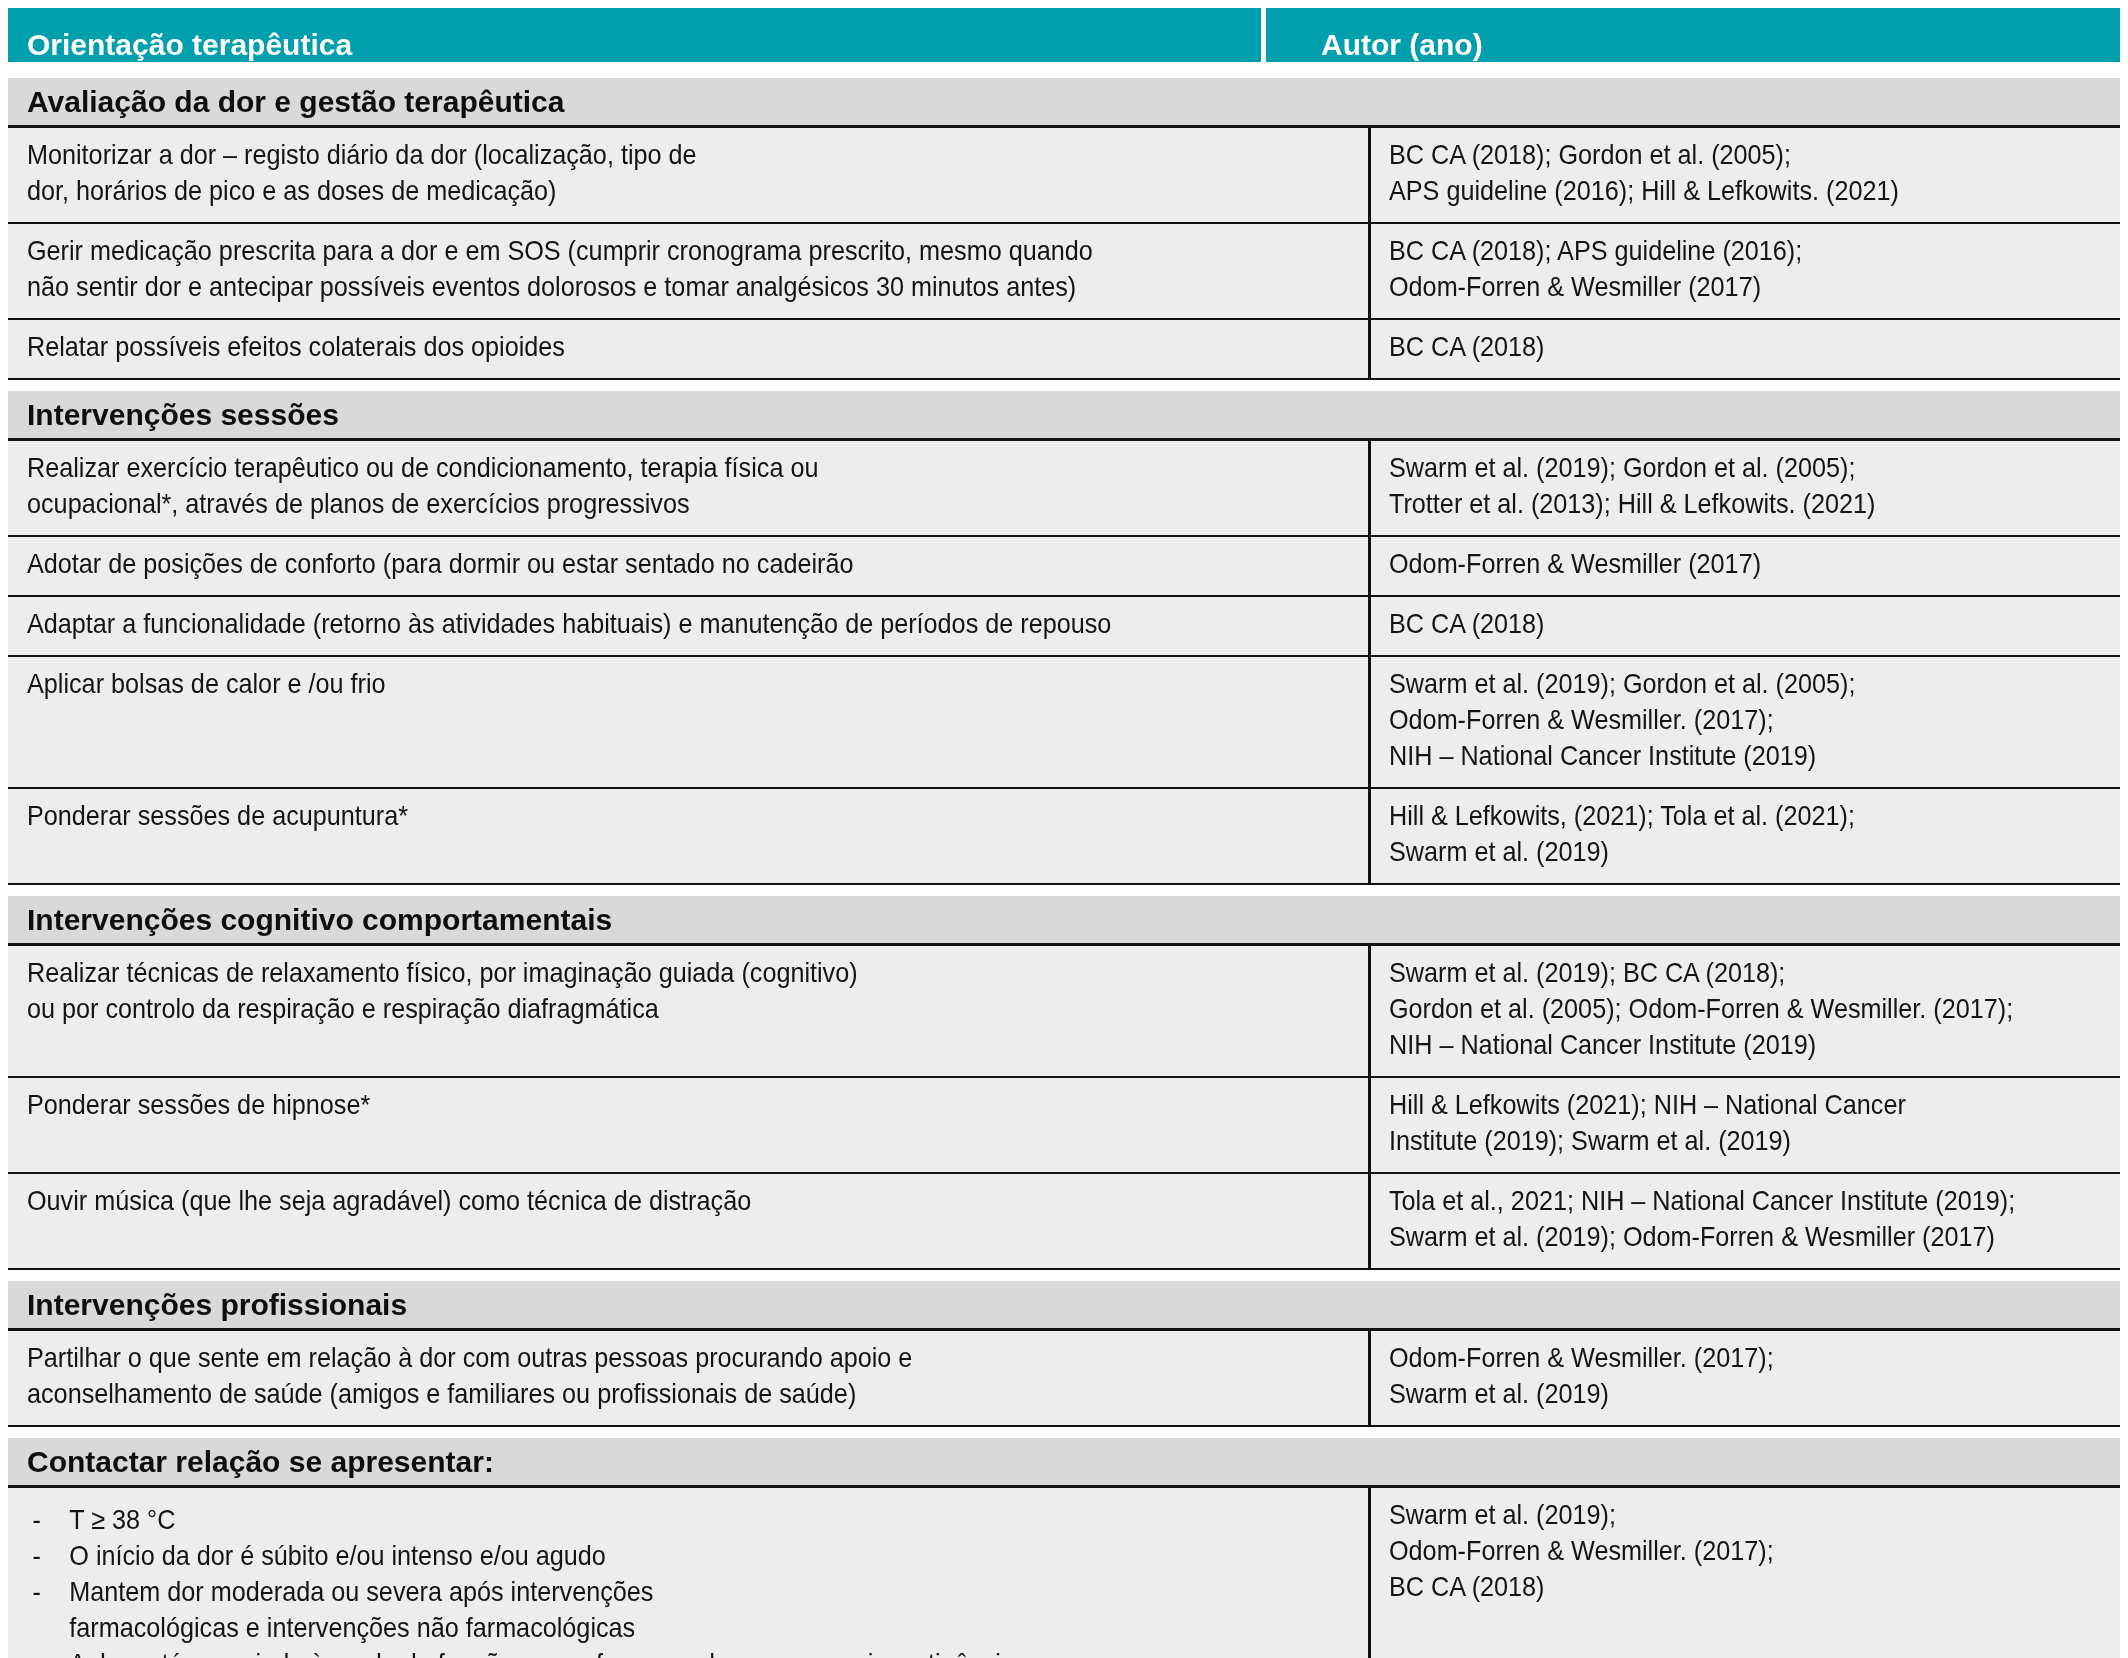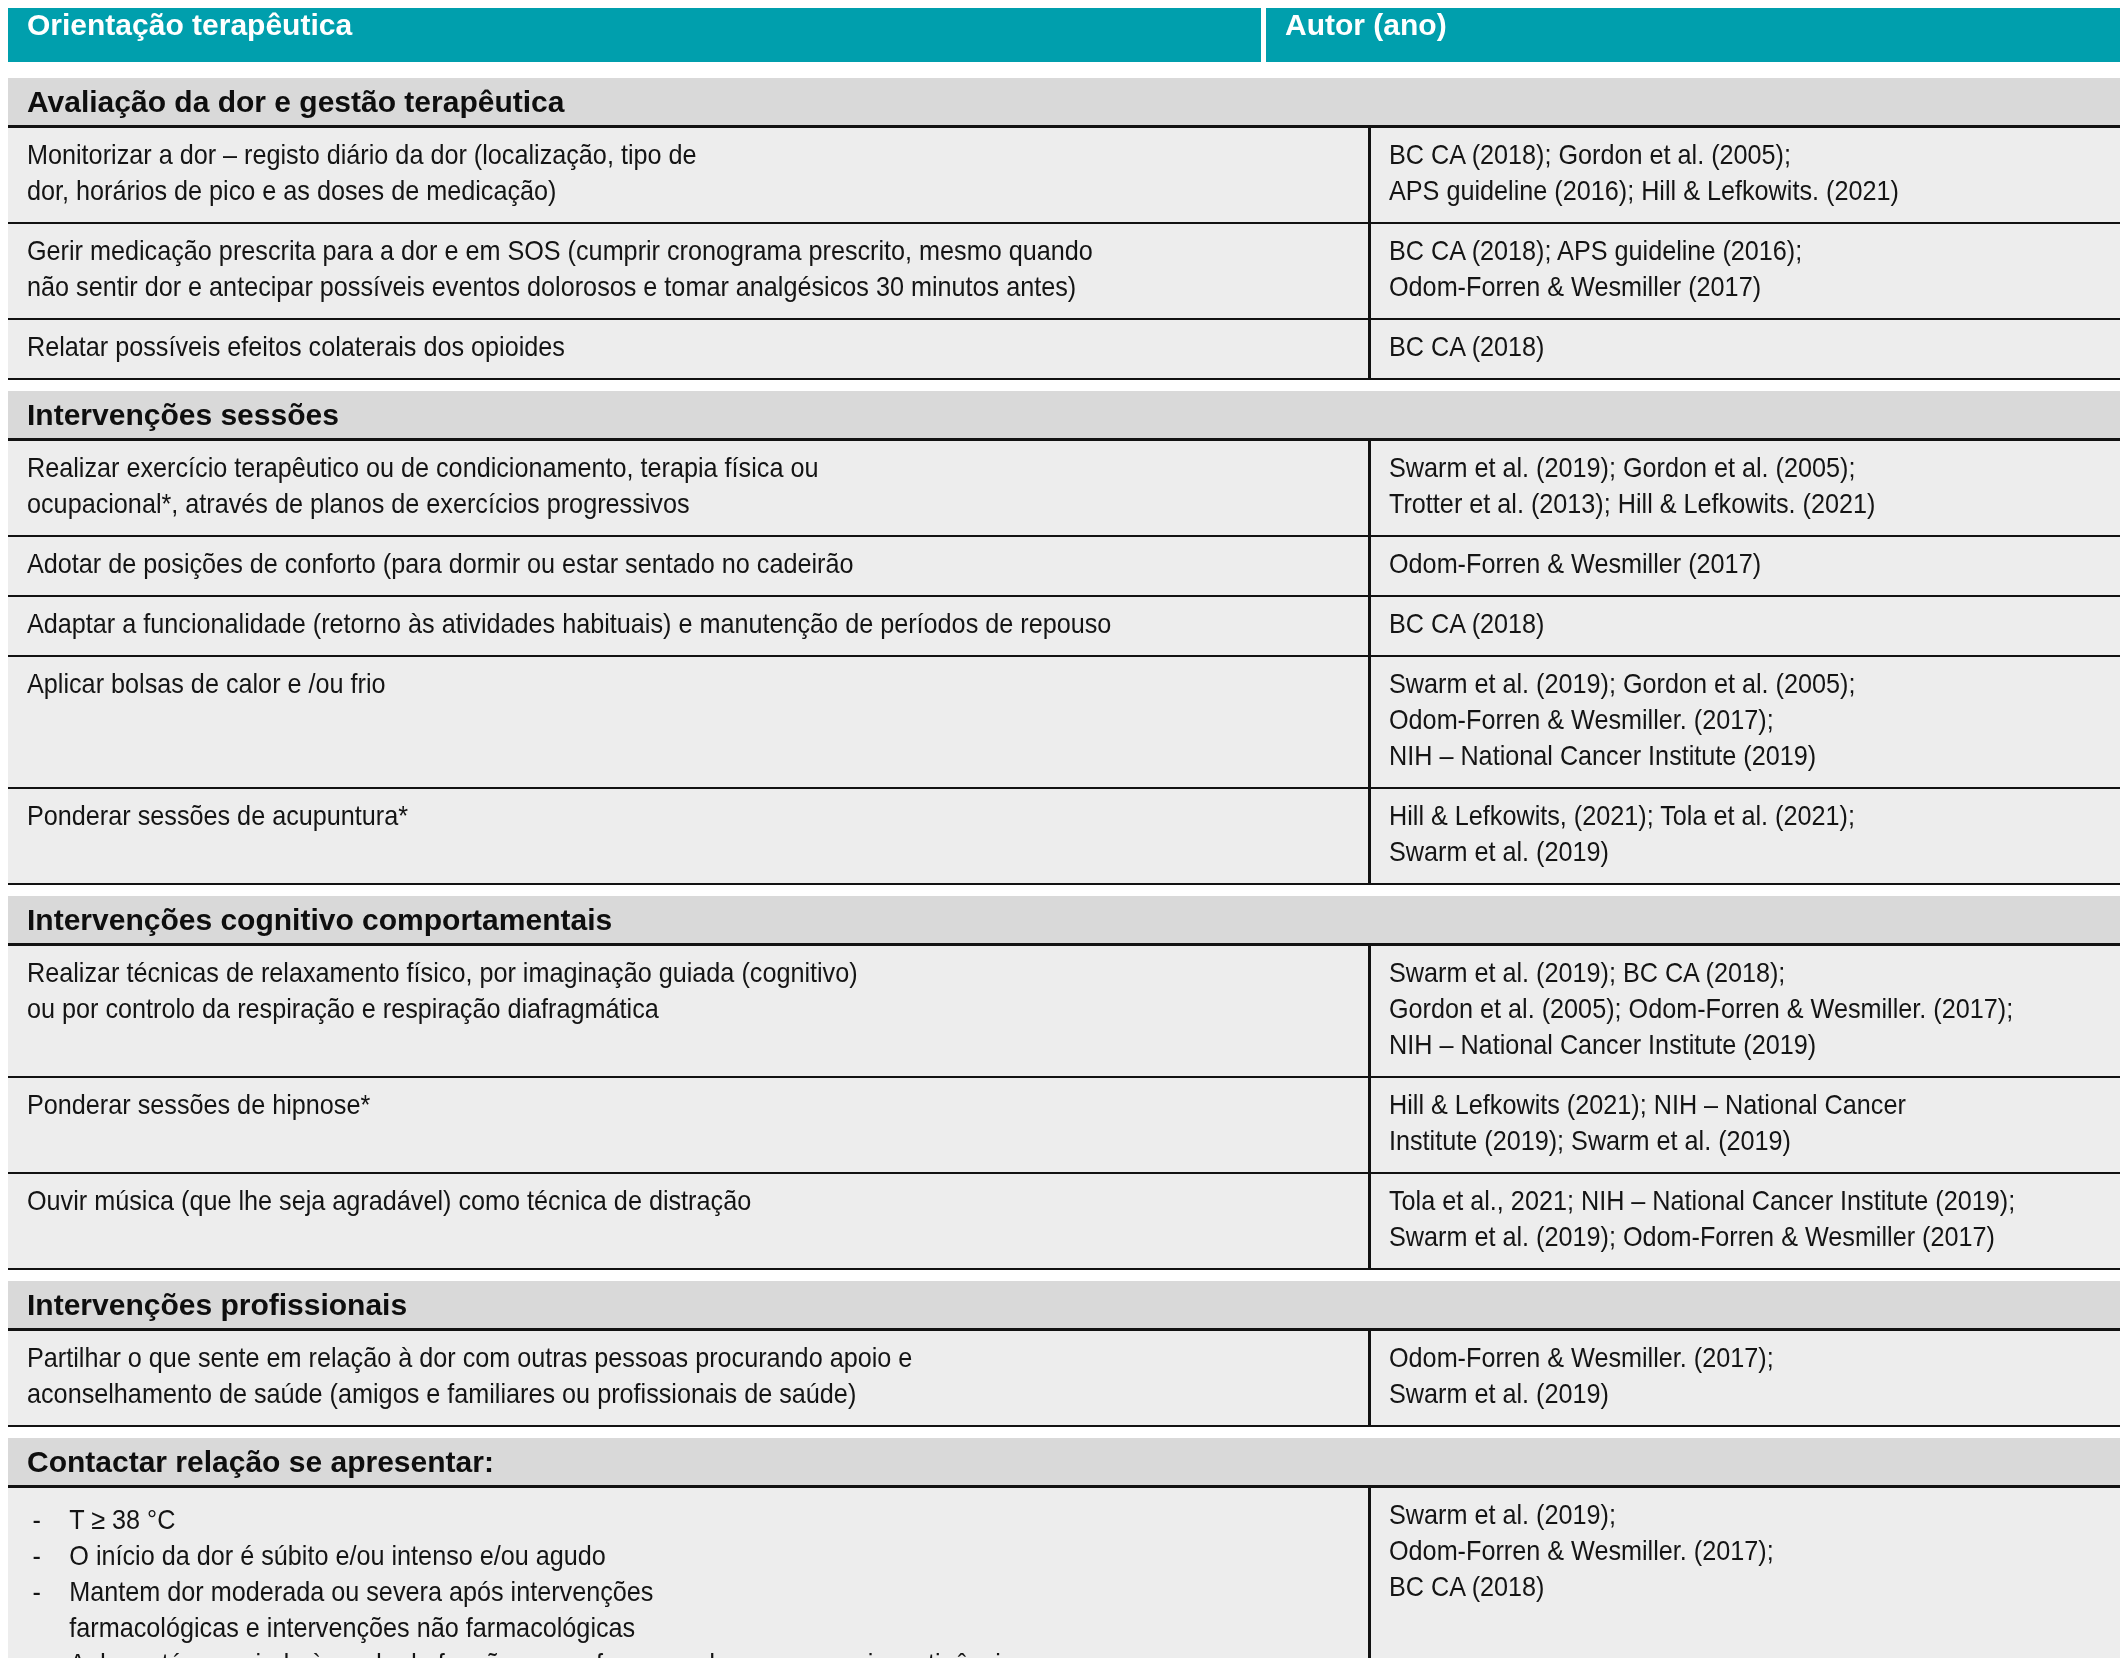--- a/index.html
+++ b/index.html
@@ -3,24 +3,24 @@
 <meta charset="utf-8">
 <style>
   * { margin:0; padding:0; box-sizing:border-box; }
   html,body { width:2128px; height:1658px; background:#ffffff;
     font-family:"Liberation Sans", sans-serif; color:#141414; overflow:hidden; }
 
   .table-wrap { position:absolute; left:8px; top:8px; width:2112px; }
 
   
   .thead { display:flex; height:54px; background:#009FAD; }
-  .thead .hcell { display:flex; align-items:flex-start; color:#ffffff;
+  .thead .hcell { display:flex; align-items:flex-end; color:#ffffff;
     font-size:30px; font-weight:bold; }
   .thead .hcell.c1 { width:1258px; border-right:5px solid #ffffff; padding-left:19px; }
-  .thead .hcell.c2 { flex:1; padding-left:19px; }
+  .thead .hcell.c2 { flex:1; padding-left:19px;margin-left:36px; }
 
   
   .section-header { margin-top:11px; height:50px; background:#D9D9D9;
     border-bottom:3px solid #121212; display:flex; align-items:center;
     padding-left:19px; font-size:30px; font-weight:bold; color:#0e0e0e; }
   #sections > .section-header:first-child { margin-top:16px; }
 
   
   .row { display:flex; background:#EDEDED; border-bottom:2px solid #121212; }
   .cell { font-size:28px; line-height:36px; }

